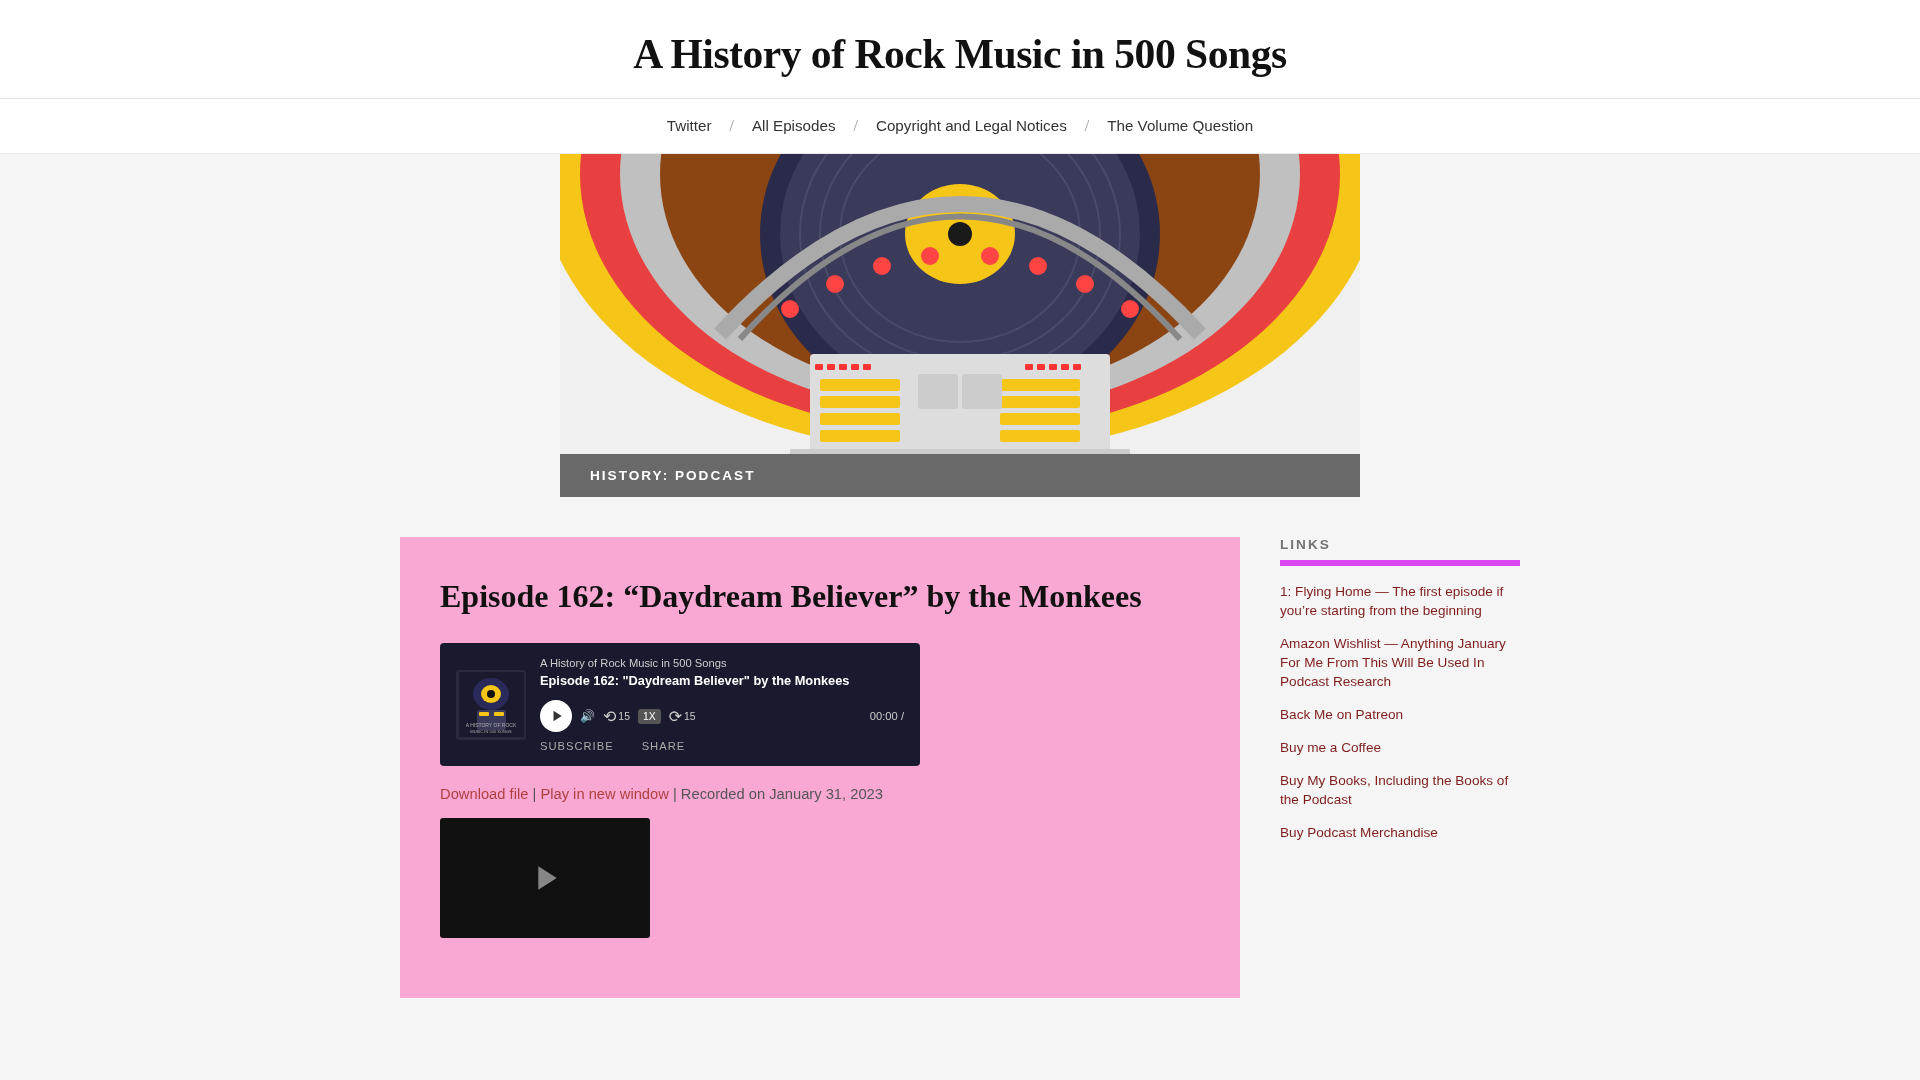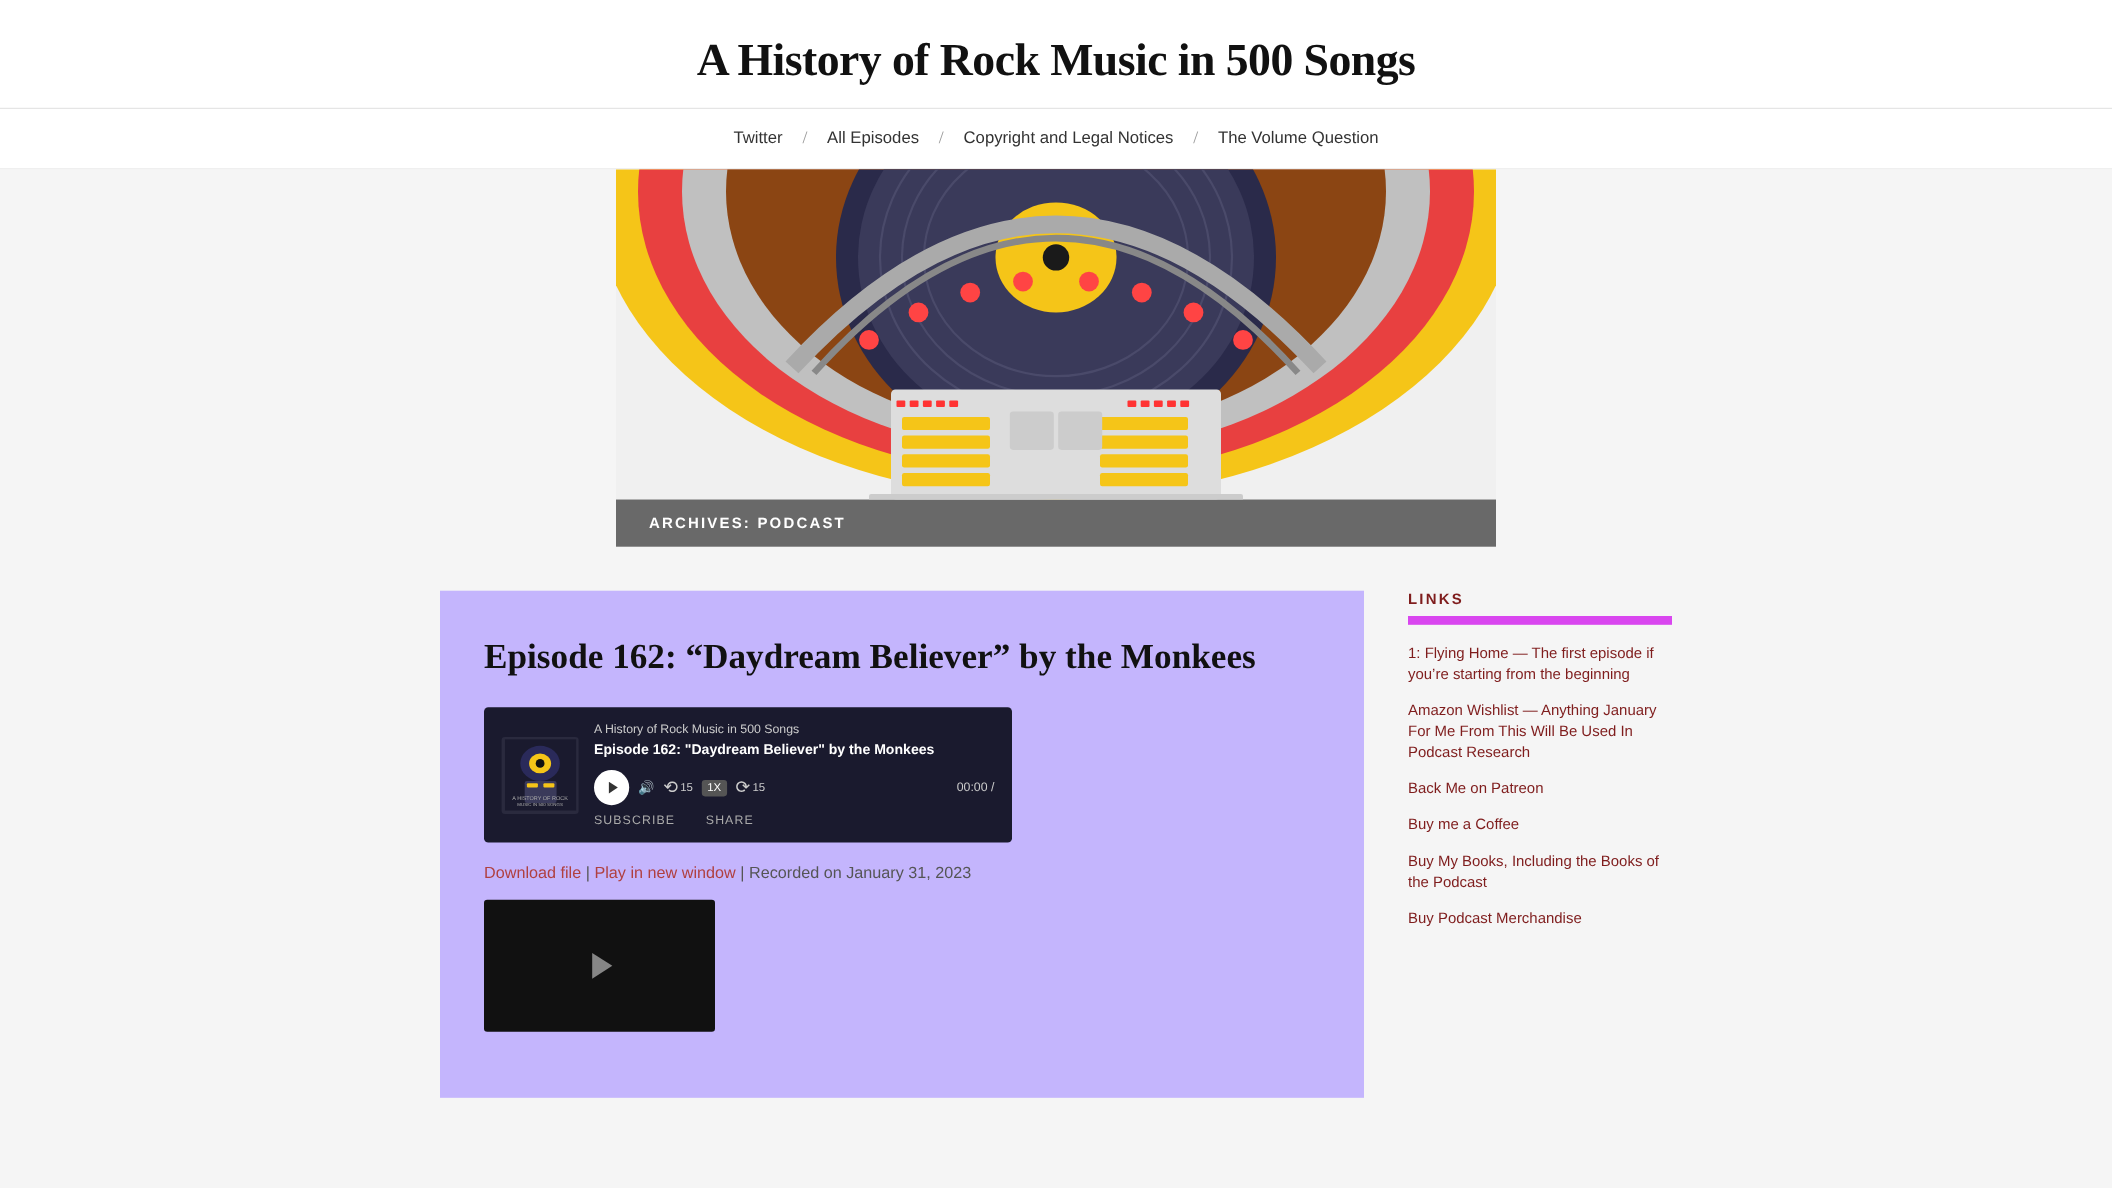--- a/index.html
+++ b/index.html
@@ -72,21 +72,21 @@
     .main-container {
       max-width: 1160px;
       margin: 0 auto;
       display: flex;
       gap: 40px;
       padding: 40px 20px;
       align-items: flex-start;
     }
     .content-area {
       flex: 1;
-      background: #c4b5fd;
+      background: #f9a8d4;
       padding: 40px 40px 60px;
       min-height: 400px;
     }
     .sidebar {
       width: 240px;
       flex-shrink: 0;
     }
 
     
     .episode-title {
@@ -235,23 +235,23 @@
 
     
     .sidebar-section {
       margin-bottom: 30px;
     }
     .sidebar-heading {
       font-family: Arial, sans-serif;
       font-size: 0.85rem;
       font-weight: bold;
       letter-spacing: 2px;
-      color: #7f1d1d;
+      color: #737373;
       text-transform: uppercase;
-      border-bottom: 8px solid #d946ef;
+      border-bottom: 6px solid #d946ef;
       padding-bottom: 8px;
       margin-bottom: 16px;
     }
     .sidebar-link {
       display: block;
       color: #7f1d1d;
       font-family: Arial, sans-serif;
       font-size: 0.85rem;
       line-height: 1.4;
       margin-bottom: 14px;
@@ -330,21 +330,21 @@
     <rect x="440" y="259" width="80" height="12" rx="2" fill="#f5c518"></rect>
     <rect x="440" y="276" width="80" height="12" rx="2" fill="#f5c518"></rect>
 
     <rect x="358" y="220" width="40" height="35" rx="3" fill="#ccc"></rect>
     <rect x="402" y="220" width="40" height="35" rx="3" fill="#ccc"></rect>
 
     <rect x="230" y="295" width="340" height="10" rx="2" fill="#ccc"></rect>
   </svg>
 
   <div class="archives-banner">
-    <span>ARCHIVES:</span>
+    <span>HISTORY:</span>
     <span>PODCAST</span>
   </div>
 </div>
 
 <div class="main-container">
 
   <main class="content-area">
 
     <h1 class="episode-title">Episode 162: “Daydream Believer” by the Monkees</h1>
 

